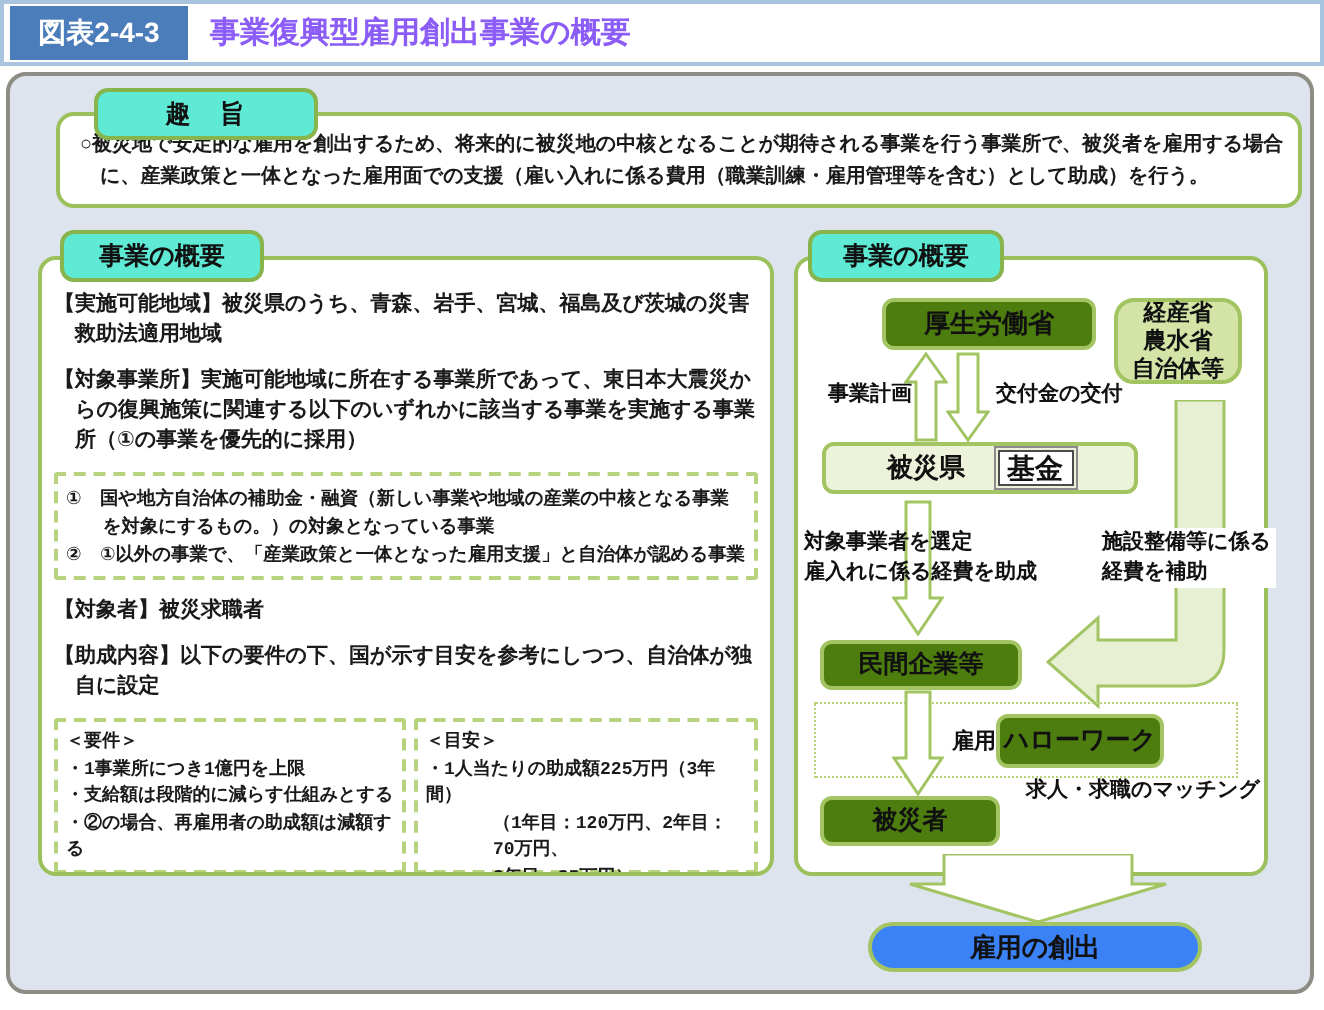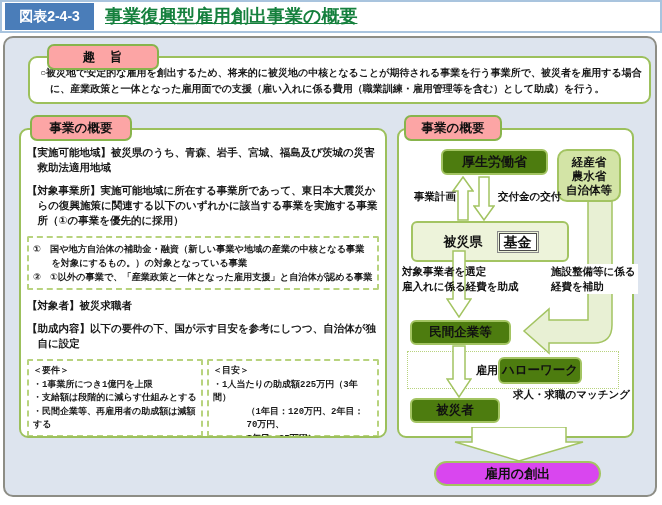--- a/index.html
+++ b/index.html
@@ -5,30 +5,30 @@
   html,body{margin:0;padding:0;background:#fff;}
   .page{position:relative;width:662px;height:505px;background:#ffffff;
         font-family:"Liberation Sans","DejaVu Sans",sans-serif;color:#1a1a1a;overflow:hidden;}
 
   
   .header{position:absolute;left:0;top:0;width:662px;height:33px;background:#fff;
           border:2px solid #a9c4de;box-sizing:border-box;padding-left:37px;}
   .badge{position:absolute;left:3px;top:1px;width:89px;height:27px;background:#4a7db9;color:#fff;
          font-weight:bold;font-size:14px;display:flex;align-items:center;justify-content:center;}
   .header-title{position:absolute;left:103px;top:0;height:29px;line-height:29px;
-                font-weight:bold;font-size:18px;color:#15803d;white-space:nowrap;text-decoration:underline;}
+                font-weight:bold;font-size:15px;color:#8b5cf6;white-space:nowrap;}
 
   
   .panel{position:absolute;left:3px;top:36px;width:654px;height:461px;background:#dde4ee;
          border:2px solid #8d8d85;border-radius:10px;box-sizing:border-box;}
 
   
   .gbox{position:absolute;background:#fff;border:2px solid #9cc05c;border-radius:9px;
         box-sizing:border-box;overflow:hidden;}
-  .tab{position:absolute;background:#fca5a5;border:2px solid #88b44c;border-radius:7px;
+  .tab{position:absolute;background:#5eead4;border:2px solid #88b44c;border-radius:7px;
        box-sizing:border-box;font-weight:bold;font-size:12.5px;color:#111;
        display:flex;align-items:center;justify-content:center;white-space:nowrap;}
 
   .purpose-box{left:28px;top:56px;width:623px;height:48px;}
   .purpose-tab{left:47px;top:44px;width:112px;height:26px;letter-spacing:1px;}
   .purpose-text{position:absolute;left:10px;top:7px;width:602px;font-size:10px;line-height:16px;
                 font-weight:600;text-indent:-1em;padding-left:1em;}
 
   .left-box{left:19px;top:128px;width:368px;height:310px;padding:15px 6px 6px 6px;}
   .left-tab{left:30px;top:115px;width:102px;height:26px;}
@@ -46,29 +46,29 @@
   .guide-box{flex:1;}
   .colbox .head{font-weight:bold;}
   .guide-note{font-size:8.5px;}
   .gl-indent{padding-left:0.5em;margin-left:29px;}
 
   
   .node{position:absolute;background:#4d7c0f;border:2px solid #a3c462;border-radius:6px;
         box-sizing:border-box;display:flex;align-items:center;justify-content:center;
         font-weight:bold;color:#111;}
   .mhlw{left:441px;top:149px;width:107px;height:26px;font-size:13px;}
-  .ministries{left:557px;top:149px;width:64px;height:53px;background:#d3e4a6;border-radius:10px;
+  .ministries{left:557px;top:149px;width:64px;height:43px;background:#d3e4a6;border-radius:10px;
               border-width:2.5px;flex-direction:column;font-size:11.5px;line-height:14px;}
-  .prefecture{left:411px;top:221px;width:158px;height:41px;font-size:13px;gap:16px;background:#edf3da;}
+  .prefecture{left:411px;top:221px;width:158px;height:26px;font-size:13px;gap:16px;background:#edf3da;}
   .fund-badge{background:#fff;border:1px solid #4a4a4a;outline:1px solid #8a8a8a;outline-offset:1px;
               font-size:14px;font-weight:bold;padding:0 4px;line-height:16px;}
   .company{left:410px;top:320px;width:101px;height:25px;font-size:12.5px;}
   .hellowork{left:498px;top:357px;width:84px;height:27px;font-size:12.5px;}
   .victim{left:410px;top:398px;width:90px;height:25px;font-size:12.5px;}
-  .outcome-pill{left:434px;top:461px;width:167px;height:25px;border-radius:13px;background:#d946ef;
+  .outcome-pill{left:434px;top:461px;width:167px;height:25px;border-radius:13px;background:#3b82f6;
                 font-size:13px;}
 
   .flabel{position:absolute;font-weight:bold;font-size:10.5px;color:#111;white-space:nowrap;}
   .facility-label{background:#fff;padding:0 2px;line-height:15px;}
   .select-label{line-height:15px;}
   .arrow-svg{position:absolute;}
   .dashed-flow{position:absolute;left:407px;top:351px;width:212px;height:38px;
                border:1.5px dotted #b8d37e;box-sizing:border-box;}
 </style>
 </head>
@@ -95,21 +95,21 @@
       <div>①　国や地方自治体の補助金・融資（新しい事業や地域の産業の中核となる事業を対象にするもの。）の対象となっている事業</div>
       <div>②　①以外の事業で、「産業政策と一体となった雇用支援」と自治体が認める事業</div>
     </div>
     <p class="lp">【対象者】被災求職者</p>
     <p class="lp">【助成内容】以下の要件の下、国が示す目安を参考にしつつ、自治体が独自に設定</p>
     <div class="cols">
       <div class="dashed colbox req-box">
         <div class="head">＜要件＞</div>
         <div>・1事業所につき1億円を上限</div>
         <div>・支給額は段階的に減らす仕組みとする</div>
-        <div>・民間企業等、再雇用者の助成額は減額する</div>
+        <div>・②の場合、再雇用者の助成額は減額する</div>
       </div>
       <div class="dashed colbox guide-box">
         <div class="head">＜目安＞</div>
         <div>・1人当たりの助成額225万円（3年間）</div>
         <div class="gl-indent">（1年目：120万円、2年目：70万円、</div>
         <div class="gl-indent">3年目：35万円）</div>
         <div class="guide-note">※短時間労働者は110万円（3年間）</div>
       </div>
     </div>
   </div>

